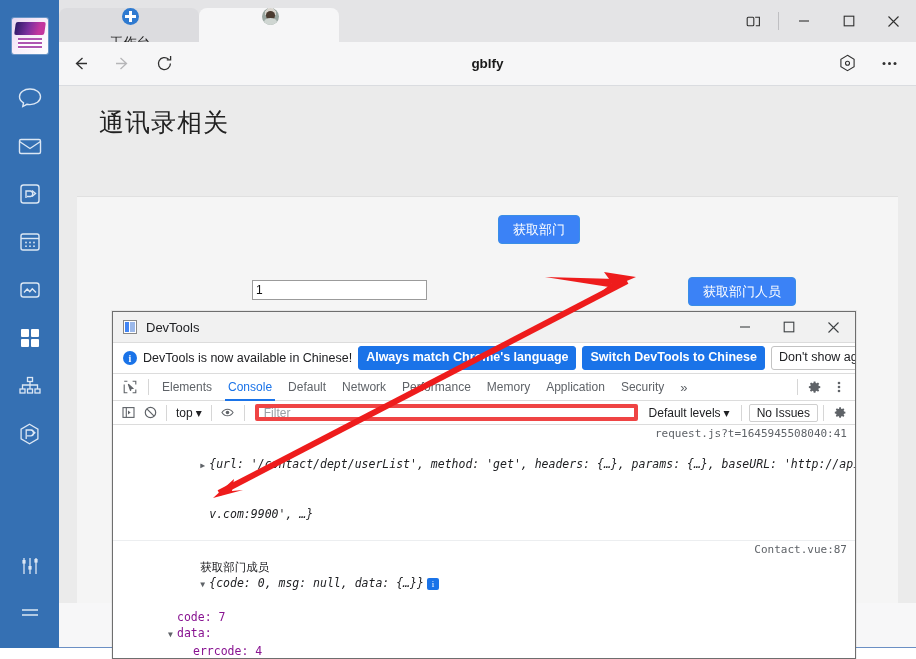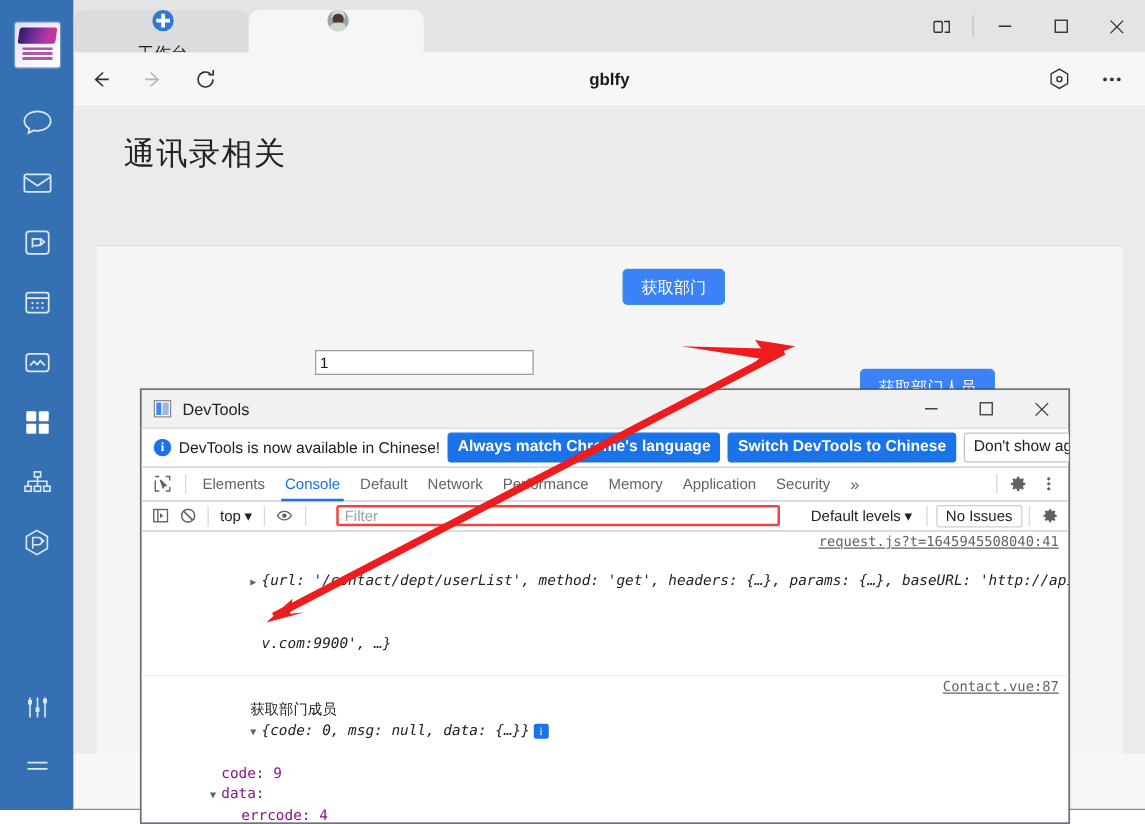--- a/index.html
+++ b/index.html
@@ -106,33 +106,33 @@
   .panel {
     position:absolute; left:18px; top:110px; width:821px; height:407px;
     background:#f5f5f5; border-top:1px solid #e0e0e0;
   }
   .btn-primary {
     background:#3b82f6; color:#fff; border:1px solid #3a8ee6; border-radius:4px;
     font-size:13px; font-family:"Liberation Sans", sans-serif; cursor:pointer;
     padding:7px 14px; line-height:1;
   }
   .btn-get-dept { position:absolute; left:421px; top:18px; }
-  .btn-get-members { position:absolute; left:611px; top:98px; }
+  .btn-get-members { position:absolute; left:611px; top:80px; }
   .dept-input {
     position:absolute; left:175px; top:83px; width:175px; height:20px;
     border:1px solid #9b9b9b; background:#fff; font-size:12px;
     padding:1px 3px; color:#111; font-family:"Liberation Sans", sans-serif;
   }
   .page-white-strip { position:absolute; left:0; top:517px; width:857px; height:45px; background:#f7f7f8; }
   .page-bottomline { position:absolute; left:0; top:561px; width:857px; height:2px; background:#6b8fc4; }
 
   
   .devtools {
     position:absolute; left:112px; top:311px; width:744px; height:348px;
-    background:#0f172a; border:1px solid #6e6e6e;
+    background:#a16207; border:1px solid #6e6e6e;
     box-shadow: 0 0 0 1px rgba(0,0,0,.06);
     overflow:hidden;
   }
   .dt-title {
     height:31px; background:#f1f1f1; display:flex; align-items:center;
     border-bottom:1px solid #dcdcdc; padding-left:10px;
   }
   .dt-logo { width:14px; height:14px; flex:none; margin-right:9px; position:relative; background:#fff; border:1px solid #888; }
   .dt-logo::before { content:""; position:absolute; left:1px; top:1px; width:4px; height:10px; background:#4285f4; }
   .dt-logo::after  { content:""; position:absolute; left:6px; top:1px; width:5px; height:10px; background:#9bb8ea; }
@@ -174,39 +174,39 @@
   .dt-tabs-right { margin-left:auto; display:flex; align-items:center; padding-right:4px; }
   .dt-iconbtn { width:24px; height:27px; display:flex; align-items:center; justify-content:center; cursor:pointer; color:#5f6368; }
 
   .dt-ctoolbar {
     height:24px; display:flex; align-items:center; gap:0; background:#fff;
     border-bottom:1px solid #dcdcdc; padding:0 4px;
   }
   .ct-ic { width:22px; height:22px; display:flex; align-items:center; justify-content:center; cursor:pointer; }
   .ct-ctx { font-size:12px; color:#202124; padding:0 4px; display:flex; align-items:center; gap:3px; cursor:pointer; }
   .ct-filter {
-    flex:1 1 auto; height:17px; border:2px solid #ef4444; border-radius:2px;
-    font-size:12px; color:#9aa0a6; padding:0 5px; margin:0 19px; background:#fff;
+    flex:1 1 auto; height:17px; border:4px solid #ef4444; border-radius:2px;
+    font-size:12px; color:#9aa0a6; padding:0 5px; margin:0 5px; background:#fff;
     display:flex; align-items:center;
   }
   .ct-levels { font-size:12px; color:#202124; padding:0 6px; display:flex; align-items:center; gap:3px; cursor:pointer; white-space:nowrap; }
   .ct-issues {
     font-size:12px; color:#202124; border:1px solid #cfcfcf; border-radius:2px;
     padding:1px 7px; cursor:pointer; white-space:nowrap; margin-left:2px;
   }
 
   .dt-console {
     background:#fff; font-family:"DejaVu Sans Mono", monospace; font-size:11.5px;
     color:#202124; position:relative; height:239px; overflow:hidden;
   }
   .log-row { position:relative; padding:2px 8px 2px 18px; border-bottom:1px solid #eceef0; }
   .log-row.grouped { border-bottom:1px solid #eceef0; }
   .log-src {
     position:absolute; right:8px; top:2px; font-family:"DejaVu Sans Mono", monospace;
-    font-size:11px; color:#5f6368; text-decoration:underline; cursor:pointer;
+    font-size:11px; color:#5f6368; cursor:pointer;
   }
   .tri { display:inline-block; width:9px; color:#5f6368; font-size:8px; }
   .tri.closed::before { content:"\25B6"; }
   .tri.open::before { content:"\25BC"; }
   .ital { font-style:italic; }
   .s-key { color:#881391; }
   .s-plain { color:#202124; }
   .cn-label { font-family:"Liberation Sans", sans-serif; color:#202124;text-align:right; }
   .info-badge {
     display:inline-flex; width:12px; height:12px; border-radius:2px; background:#1a73e8;
@@ -557,21 +557,21 @@
       </div>
 
       <div class="log-row grouped">
         <span class="log-src">Contact.vue:87</span>
         <div class="tline">
           <span class="cn-label">获取部门成员</span>
           <span class="tri open"></span><span class="ital s-plain">{code: 0, msg: null, data: {…}}</span><span class="info-badge">i</span>
         </div>
 
         <div class="tree">
-          <div class="tline" style="padding-left:16px;"><span class="s-key">code: 9</span></div>
+          <div class="tline" style="padding-left:16px;"><span class="s-key">code: 7</span></div>
           <div class="tline" style="padding-left:7px;"><span class="tri open"></span><span class="s-key">data:</span></div>
           <div class="tline" style="padding-left:32px;"><span class="s-key">errcode: 4</span></div>
 
         </div>
       </div>
     </div>
   </div>
 
   <svg class="arrow-layer" viewBox="0 0 916 659">
 

